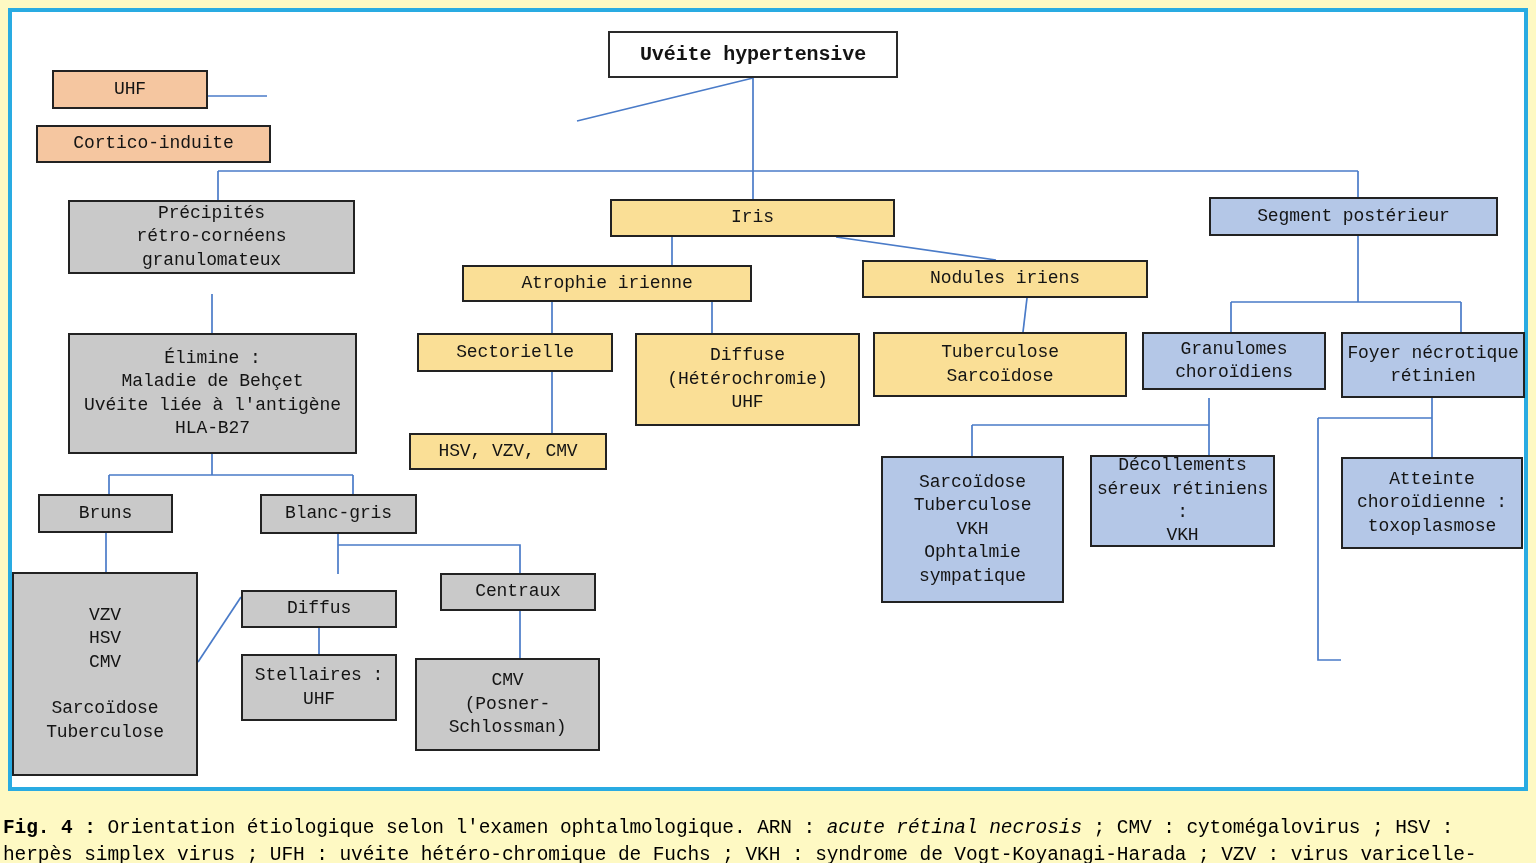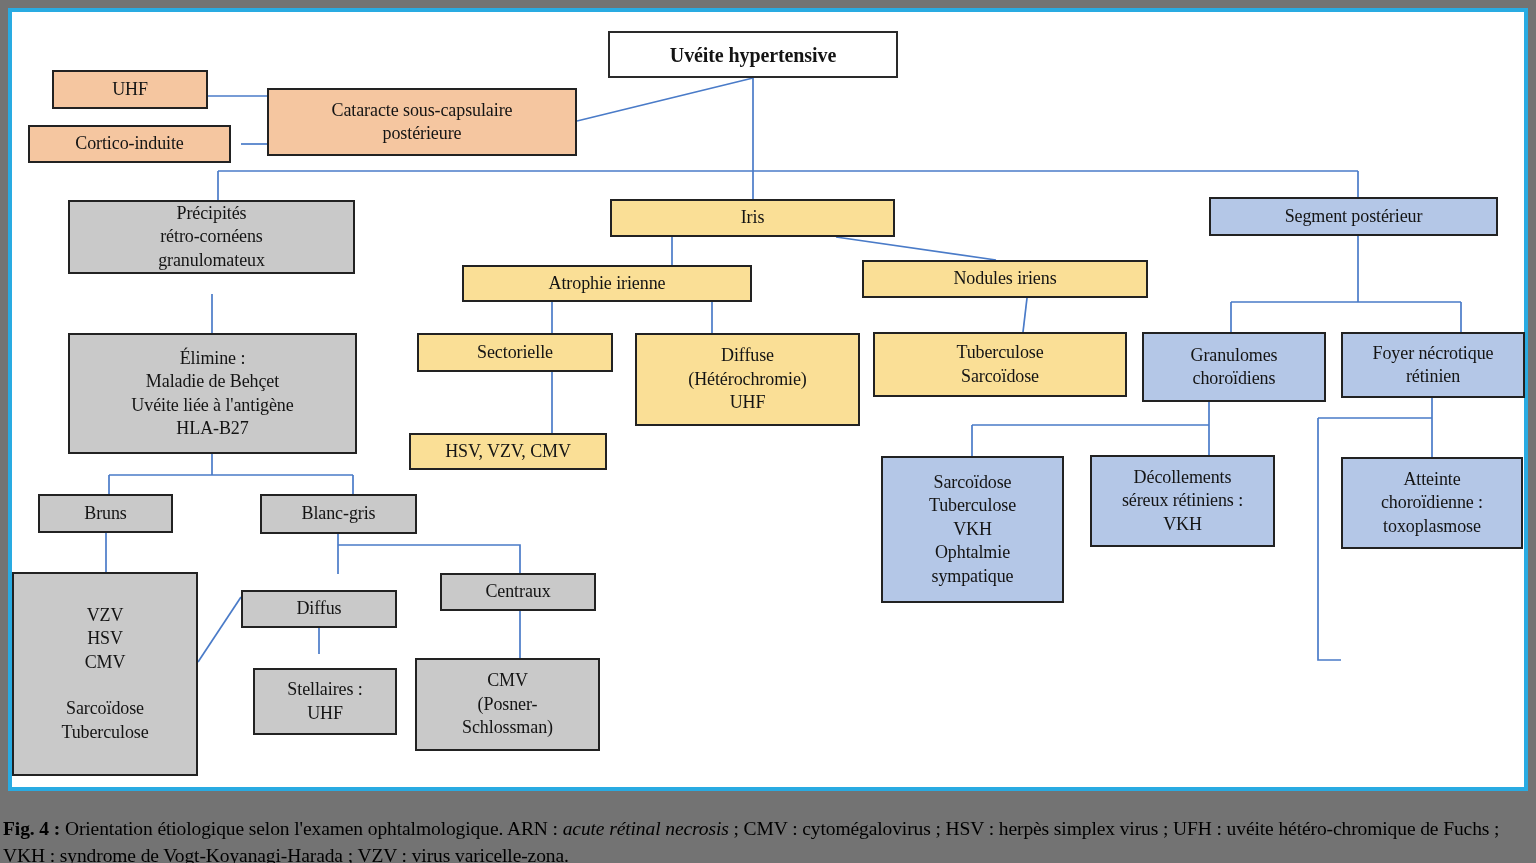--- a/index.html
+++ b/index.html
@@ -1,20 +1,20 @@
 <!DOCTYPE html>
 <html lang="fr"><head>
 <meta charset="utf-8">
 <style>
   html,body{margin:0;padding:0;background:#ffffff;}
   .stage{
     position:relative;
     width:1536px;height:863px;
-    background:#737373;
-    font-family:Liberation Serif, serif;
+    background:#fef9c3;
+    font-family:Liberation Mono, monospace;
     color:#141414;
     overflow:hidden;
   }
   .frame{
     position:absolute;left:8px;top:8px;width:1520px;height:783px;
     border:4px solid #29abe2;box-sizing:border-box;background:#ffffff;z-index:1;
   }
   .wires{position:absolute;left:0;top:0;z-index:2;pointer-events:none;}
   .node{
     position:absolute;z-index:3;box-sizing:border-box;
@@ -26,40 +26,40 @@
   }
   .c-white {background:#ffffff;border-color:#2a2a2a;font-weight:bold;font-size:20px;}
   .c-salmon{background:#f5c6a0;}
   .c-yellow{background:#fadf96;}
   .c-gray  {background:#c9c9c9;}
   .c-blue  {background:#b4c7e7;}
 
   
   .n-uveite      {left:608px;top:31px; width:290px;height:47px;}
   .n-uhf         {left:52px; top:70px; width:156px;height:39px;}
-  .n-cortico     {left:28px; top:125px;width:203px;height:38px;}
+  .n-cortico     {left:36px; top:125px;width:235px;height:38px;}
   .n-cataracte   {left:267px;top:88px; width:310px;height:68px;}
   .n-precipites  {left:68px; top:200px;width:287px;height:74px;}
   .n-elimine     {left:68px; top:333px;width:289px;height:121px;}
   .n-bruns       {left:38px; top:494px;width:135px;height:39px;}
   .n-blancgris   {left:260px;top:494px;width:157px;height:40px;}
   .n-vzvbig      {left:12px; top:572px;width:186px;height:204px;}
   .n-diffus      {left:241px;top:574px;width:156px;height:38px;margin-top:16px;}
   .n-centraux    {left:440px;top:573px;width:156px;height:38px;}
-  .n-stellaires  {left:241px;top:668px;width:144px;height:67px;margin-left:12px;}
+  .n-stellaires  {left:241px;top:654px;width:156px;height:67px;}
   .n-cmvposner   {left:415px;top:658px;width:185px;height:93px;}
   .n-iris        {left:610px;top:199px;width:285px;height:38px;}
   .n-atrophie    {left:462px;top:265px;width:290px;height:37px;}
   .n-sectorielle {left:417px;top:333px;width:196px;height:39px;}
   .n-diffusebox  {left:635px;top:333px;width:225px;height:93px;}
   .n-hsvvzvcmv   {left:409px;top:433px;width:198px;height:37px;}
   .n-nodules     {left:862px;top:260px;width:286px;height:38px;}
   .n-tubsarc     {left:873px;top:332px;width:254px;height:65px;}
   .n-segment     {left:1209px;top:197px;width:289px;height:39px;}
-  .n-granulomes  {left:1142px;top:332px;width:184px;height:70px;}
+  .n-granulomes  {left:1142px;top:332px;width:184px;height:58px;}
   .n-foyer       {left:1341px;top:332px;width:184px;height:66px;}
   .n-sarcbig     {left:881px;top:456px;width:183px;height:147px;}
   .n-decollements{left:1090px;top:455px;width:185px;height:92px;}
   .n-atteinte    {left:1341px;top:457px;width:182px;height:92px;}
   .n-multiples   {left:1341px;top:585px;width:182px;height:147px;}
 
   .caption{
     position:absolute;left:3px;top:815px;width:1528px;z-index:3;
     font-size:19.5px;line-height:1.4;color:#000;letter-spacing:-0.1px;
   }
@@ -101,22 +101,20 @@
     <path d="M1027,298 L1023,332"></path>
 
     <path d="M1358,236 V302 M1231,302 H1461 M1231,302 V332 M1461,302 V332"></path>
     <path d="M1209,398 V455 M972,425 H1209 M972,425 V456"></path>
     <path d="M1432,398 V457 M1318,418 H1432 M1318,418 V660 H1341"></path>
   </svg>
 
   <div class="node c-white  n-uveite">Uvéite hypertensive</div>
   <div class="node c-salmon n-uhf">UHF</div>
   <div class="node c-salmon n-cortico">Cortico-induite</div>
-  <div class="node c-salmon n-cataracte">Cataracte sous-capsulaire
-postérieure</div>
   <div class="node c-gray   n-precipites">Précipités
 rétro-cornéens
 granulomateux</div>
   <div class="node c-gray   n-elimine">Élimine :
 Maladie de Behçet
 Uvéite liée à l'antigène
 HLA-B27</div>
   <div class="node c-gray   n-bruns">Bruns</div>
   <div class="node c-gray   n-blancgris">Blanc-gris</div>
   <div class="node c-gray   n-vzvbig">VZV

